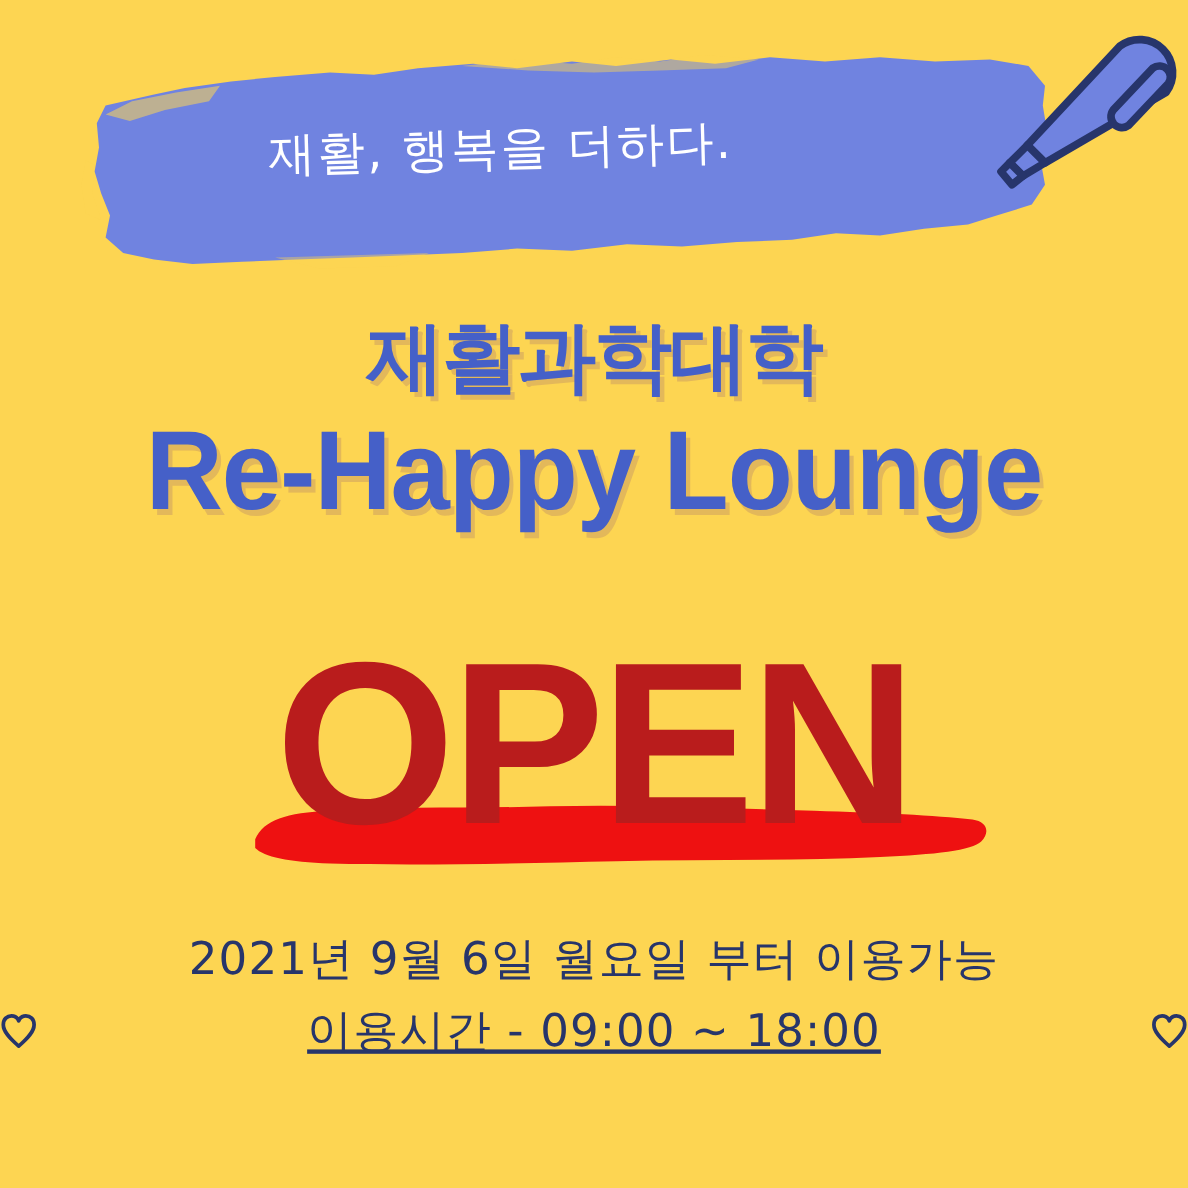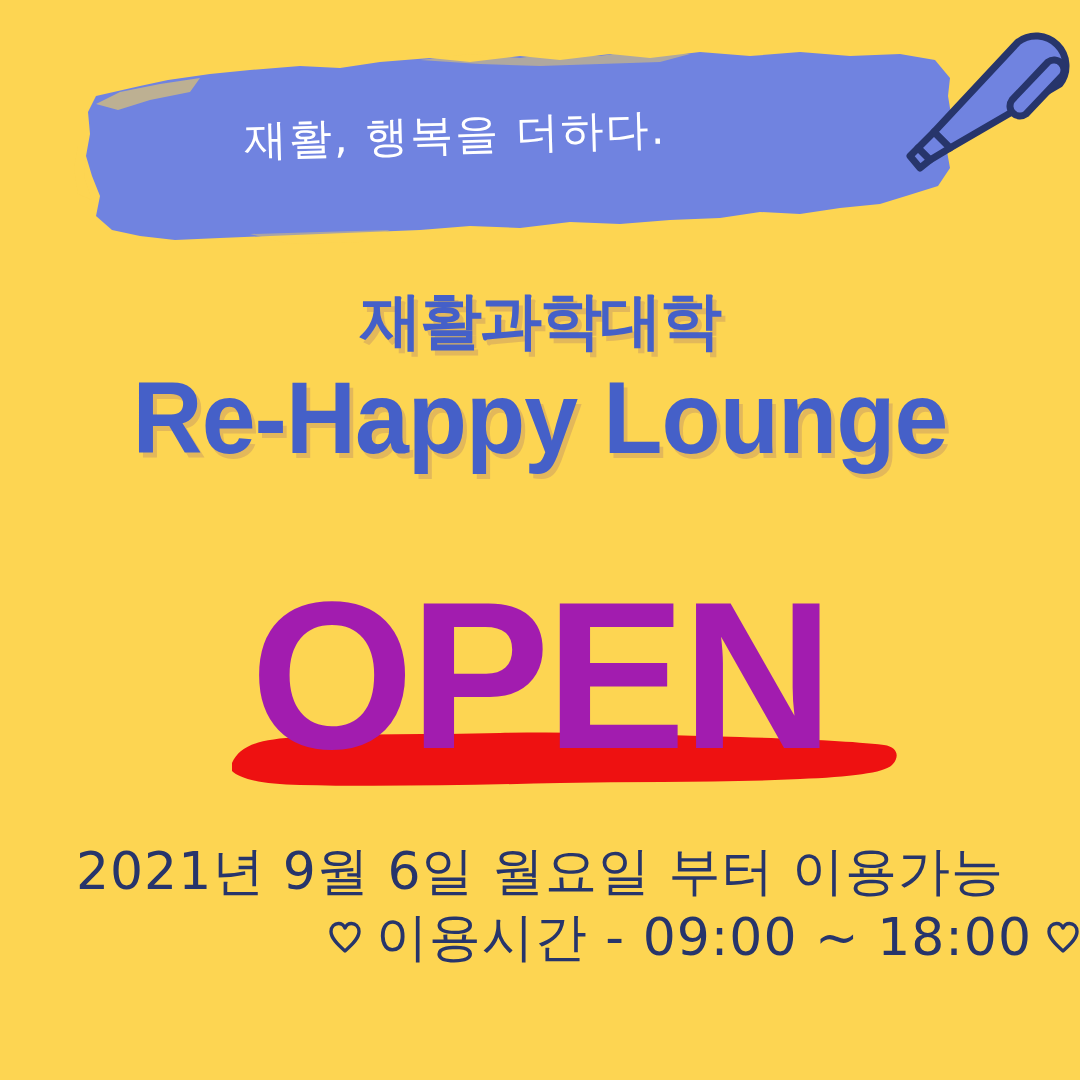--- a/index.html
+++ b/index.html
@@ -67,21 +67,21 @@
   
   .headline {
     position: absolute;
     left: 0;
     top: 288px;
     width: 1080px;
     text-align: center;
   }
   .title-kr {
     font-family: "DejaVu Sans", sans-serif;
-    font-size: 62px;
+    font-size: 71px;
     font-weight: 700;
     line-height: 1.05;
     color: #4560C8;
     letter-spacing: -2px;
     text-shadow: 4px 5px 0 rgba(170,120,110,0.30);
     white-space: nowrap;
   }
   .title-en {
     margin-top: 14px;
     font-family: "Liberation Sans Narrow", "Liberation Sans", sans-serif;
@@ -113,46 +113,47 @@
   .open-word {
     position: absolute;
     left: 0;
     top: 6px;
     width: 1080px;
     text-align: center;
     font-family: "Liberation Sans", sans-serif;
     font-size: 210px;
     font-weight: 700;
     line-height: 1;
-    color: #a21caf;
+    color: #b91c1c;
     letter-spacing: -4px;
     white-space: nowrap;
   }
 
   
   .info {
     position: absolute;
     left: 0;
     top: 838px;
     width: 1080px;
     text-align: center;
     color: #27356B;
     font-family: "DejaVu Sans", sans-serif;
   }
   .info-line {
-    font-size: 52px;
+    font-size: 41px;
     line-height: 66px;
     letter-spacing: 1px;
     white-space: nowrap;
   }
   .info-line.hours {
     display: flex;
     align-items: center;
-    justify-content: flex-end;
+    justify-content: space-between;
     gap: 14px;
+    text-decoration: underline;
   }
   .heart {
     display: inline-block;
     width: 34px;
     height: 34px;
     flex: none;
   }
 </style>
 </head>
 <body>

